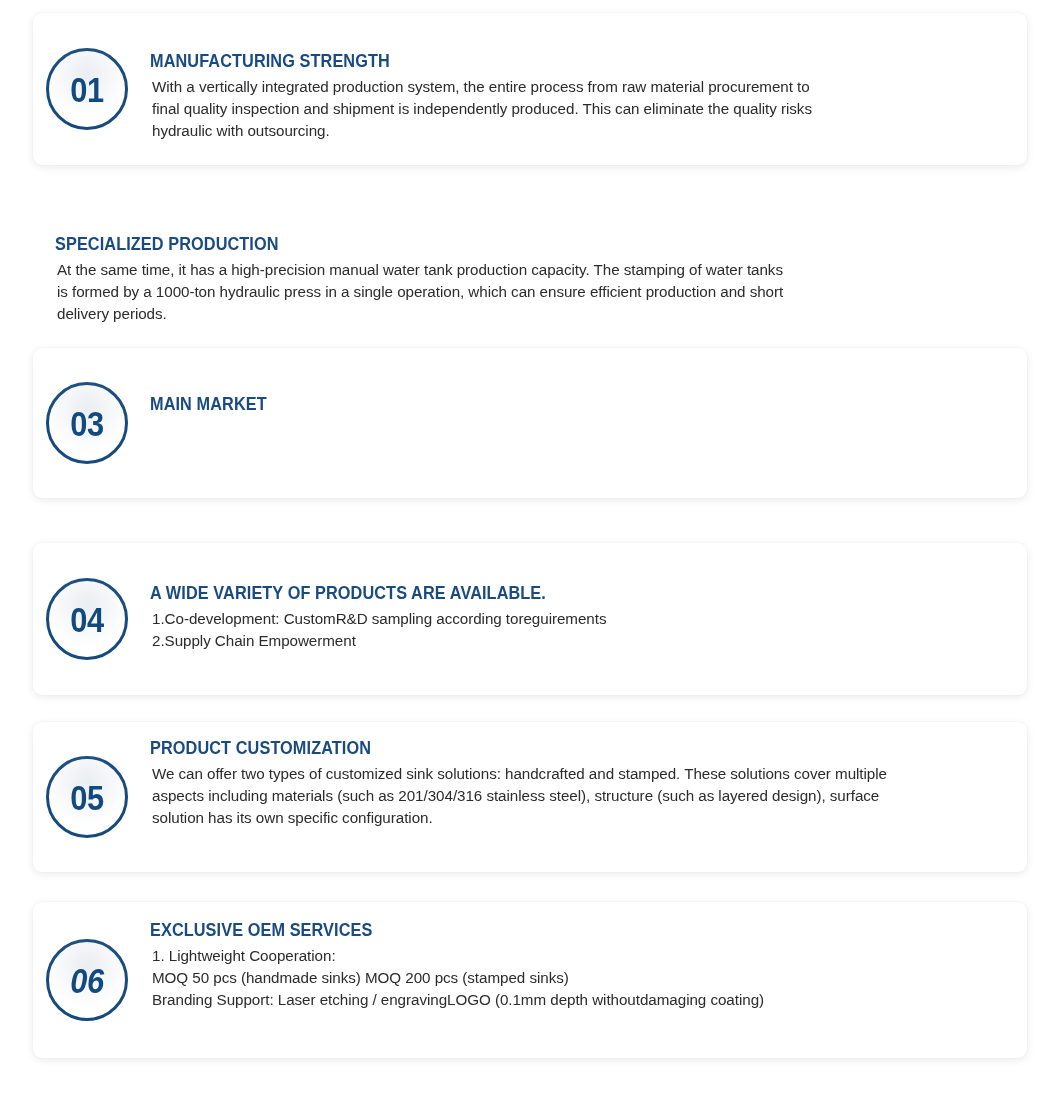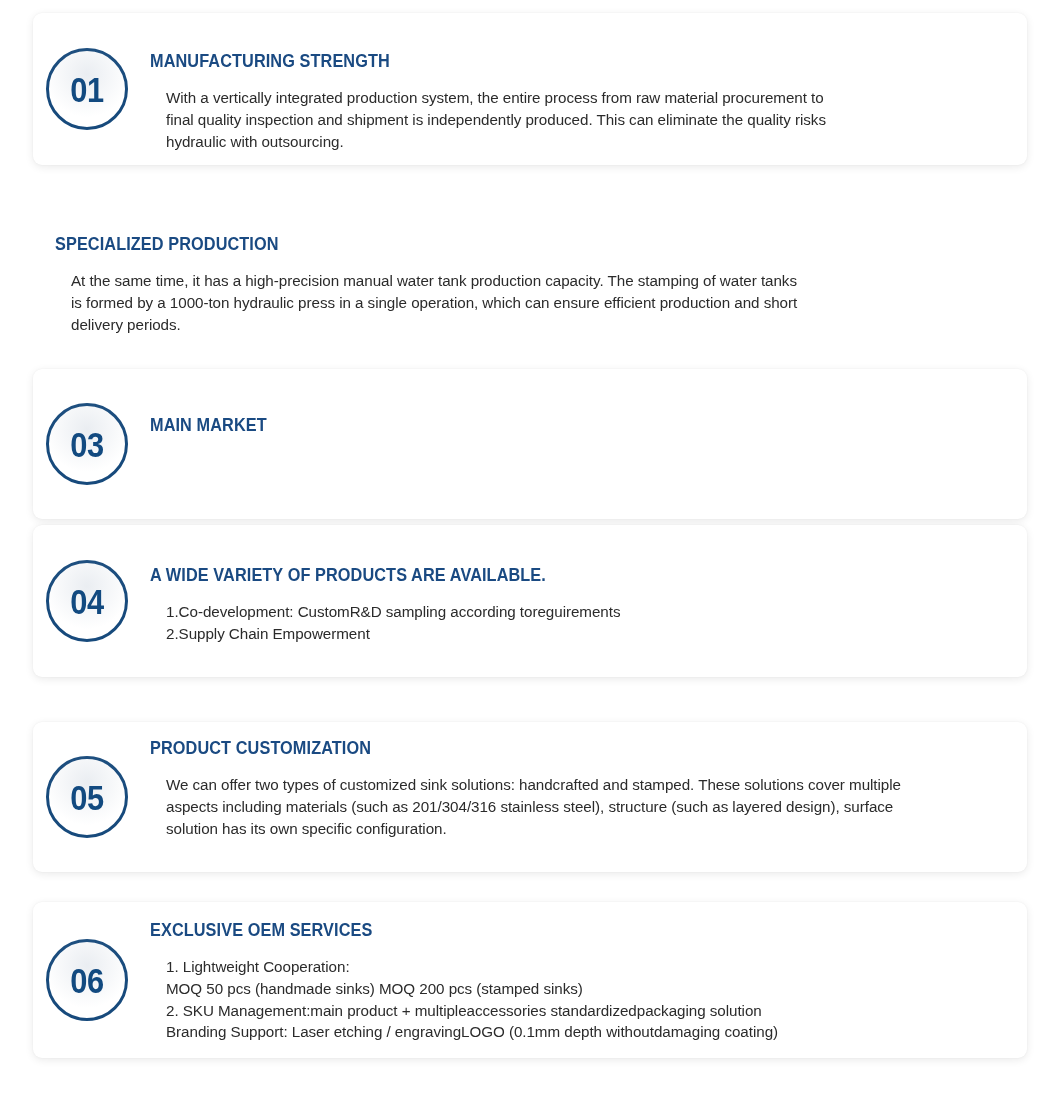--- a/index.html
+++ b/index.html
@@ -98,21 +98,21 @@
     transform-origin: left center;
     margin: 0 0 5px 0;
     line-height: 1.15;
     white-space: nowrap;
   }
   .card-body {
     font-family: "Liberation Sans", sans-serif;
     font-size: 15.2px;
     line-height: 1.43;
     color: #2b2b2b;
-    margin: 16px;
+    margin: 2px;
     letter-spacing: -0.05px;
   }
   .card-body .ln { display: block; }
 </style>
 </head>
 <body>
 
 <div class="page">
   <div id="cards-root">
       <div class="feature-card has-shadow" style="top: 13px; height: 152px;">
@@ -133,31 +133,31 @@
       <div class="feature-card no-shadow" style="top: 196px; height: 152px;">
         <div class="text-col" style="padding-top: 38px;">
           <h3 class="card-title">SPECIALIZED PRODUCTION</h3>
           <p class="card-body">
             <span class="ln">At the same time, it has a high-precision manual water tank production capacity. The stamping of water tanks</span>
             <span class="ln">is formed by a 1000-ton hydraulic press in a single operation, which can ensure efficient production and short</span>
             <span class="ln">delivery periods.</span>
           </p>
         </div>
       </div>
-      <div class="feature-card has-shadow" style="top: 369px; height: 150px;">
+      <div class="feature-card has-shadow" style="top: 348px; height: 150px;">
         <div class="badge-wrap" style="margin-left: 13px; height: 150px;">
           <div class="number-circle">
             <span class="number-text">03</span>
           </div>
         </div>
         <div class="text-col" style="padding-top: 46px;">
           <h3 class="card-title">MAIN MARKET</h3>
         </div>
       </div>
-      <div class="feature-card has-shadow" style="top: 525px; height: 152px;">
+      <div class="feature-card has-shadow" style="top: 543px; height: 152px;">
         <div class="badge-wrap" style="margin-left: 13px; height: 152px;">
           <div class="number-circle">
             <span class="number-text">04</span>
           </div>
         </div>
         <div class="text-col" style="padding-top: 40px;">
           <h3 class="card-title">A WIDE VARIETY OF PRODUCTS ARE AVAILABLE.</h3>
           <p class="card-body">
             <span class="ln">1.Co-development: CustomR&amp;D sampling according toreguirements</span>
             <span class="ln">2.Supply Chain Empowerment</span>
@@ -173,29 +173,28 @@
         <div class="text-col" style="padding-top: 16px;">
           <h3 class="card-title">PRODUCT CUSTOMIZATION</h3>
           <p class="card-body">
             <span class="ln">We can offer two types of customized sink solutions: handcrafted and stamped. These solutions cover multiple</span>
             <span class="ln">aspects including materials (such as 201/304/316 stainless steel), structure (such as layered design), surface</span>
             <span class="ln">solution has its own specific configuration.</span>
           </p>
         </div>
       </div>
       <div class="feature-card has-shadow" style="top: 902px; height: 156px;">
-        <div class="badge-wrap" style="margin-left: 13px; height: 156px;">
+        <div class="badge-wrap" style="margin-left: 13px; height: 156px; font-style: italic;">
           <div class="number-circle">
             <span class="number-text">06</span>
           </div>
         </div>
         <div class="text-col" style="padding-top: 18px;">
           <h3 class="card-title">EXCLUSIVE OEM SERVICES</h3>
           <p class="card-body">
             <span class="ln">1. Lightweight Cooperation:</span>
             <span class="ln">MOQ 50 pcs (handmade sinks)   MOQ 200 pcs (stamped sinks)</span>
-            <span class="ln">2. SKU Management:main product + multipleaccessories standardizedpackaging solution</span>
             <span class="ln">Branding Support: Laser etching / engravingLOGO (0.1mm depth withoutdamaging coating)</span>
           </p>
         </div>
       </div>
     </div>
 </div>
 
 </body></html>

